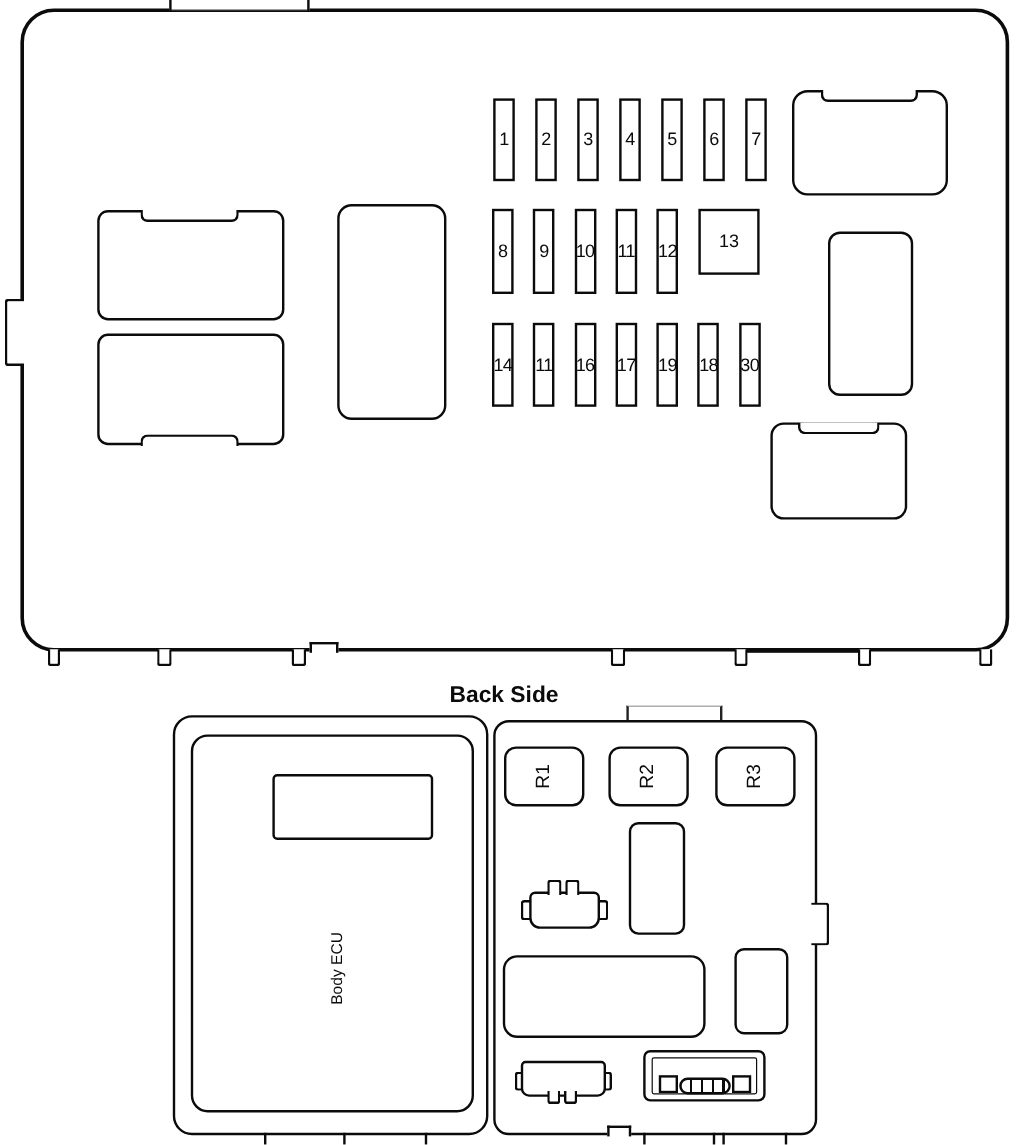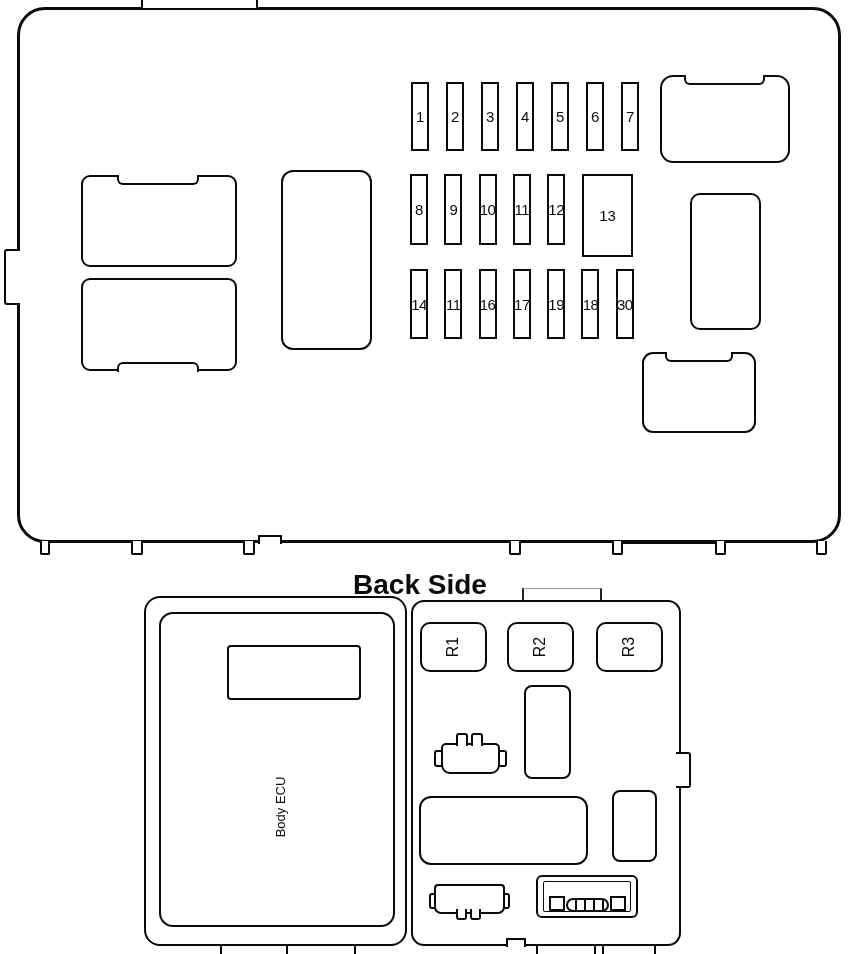--- a/index.html
+++ b/index.html
@@ -34,21 +34,21 @@
   #fuse-row-3 .fuse{height:70px;}
   #fuse-row-1{gap:17px;}
   #fuse-row-2{gap:16.3px;}
   #fuse-row-3{gap:16.3px;justify-content:space-between;}
   .fuse-big{border:2.5px solid var(--ink);background:#fff;display:flex;align-items:center;justify-content:center;font-size:15px;}
   .foot{background:#fff;border-left:2px solid var(--ink);border-right:2px solid var(--ink);border-bottom:2px solid var(--ink);border-radius:0 0 2px 2px;z-index:2;}
   .edge-thick{background:var(--ink);z-index:2;}
   .edge-bump{background:#fff;border:2px solid var(--ink);border-bottom:none;z-index:3;}
   
   .section{border:2.5px solid var(--ink);background:#fff;}
-  .title{font-size:28px;font-weight:bold;text-align:center;color:var(--ink);}
+  .title{font-size:19px;font-weight:bold;text-align:center;color:var(--ink);}
   .rbox{border:2.5px solid var(--ink);border-radius:10px;background:#fff;display:flex;align-items:center;justify-content:center;}
   .vlabel{transform:rotate(-90deg);white-space:nowrap;font-size:16px;color:var(--ink);}
   .ecu-label{transform:rotate(-90deg);white-space:nowrap;font-size:13px;text-align:center;color:var(--ink);}
   .tick-tab{background:#fff;border-left:2px solid #222;border-right:2px solid #222;border-top:1px solid #999;}
   .right-notch{background:#fff;border:2.5px solid var(--ink);border-left:none;border-radius:0 3px 3px 0;z-index:3;}
   .prong{background:#fff;border:2.5px solid var(--ink);border-bottom:none;border-radius:3px 3px 0 0;z-index:2;}
   .leg{background:#fff;border:2.5px solid var(--ink);border-top:none;border-radius:0 0 3px 3px;z-index:2;}
   .nub-l{background:#fff;border:2.5px solid var(--ink);border-right:none;border-radius:3px 0 0 3px;z-index:0;}
   .nub-r{background:#fff;border:2.5px solid var(--ink);border-left:none;border-radius:0 3px 3px 0;z-index:0;}
   .conn-body{background:#fff;border:2.5px solid var(--ink);z-index:1;}
@@ -89,21 +89,21 @@
       </div>
 
     <div class="abs fuse-row" id="fuse-row-2" style="left:410px;top:174px;">
         <div class="fuse">8</div>
         <div class="fuse">9</div>
         <div class="fuse">10</div>
         <div class="fuse">11</div>
         <div class="fuse">12</div>
       </div>
 
-    <div class="abs fuse-big" style="left:582px;top:174px;width:51px;height:83px;">13</div>
+    <div class="abs fuse-big" style="left:582px;top:174px;width:51px;height:55px;">13</div>
 
     <div class="abs fuse-row" id="fuse-row-3" style="left:410px;top:269px;">
         <div class="fuse">14</div>
         <div class="fuse">11</div>
         <div class="fuse">16</div>
         <div class="fuse">17</div>
         <div class="fuse">19</div>
         <div class="fuse">18</div>
         <div class="fuse">30</div>
       </div>

